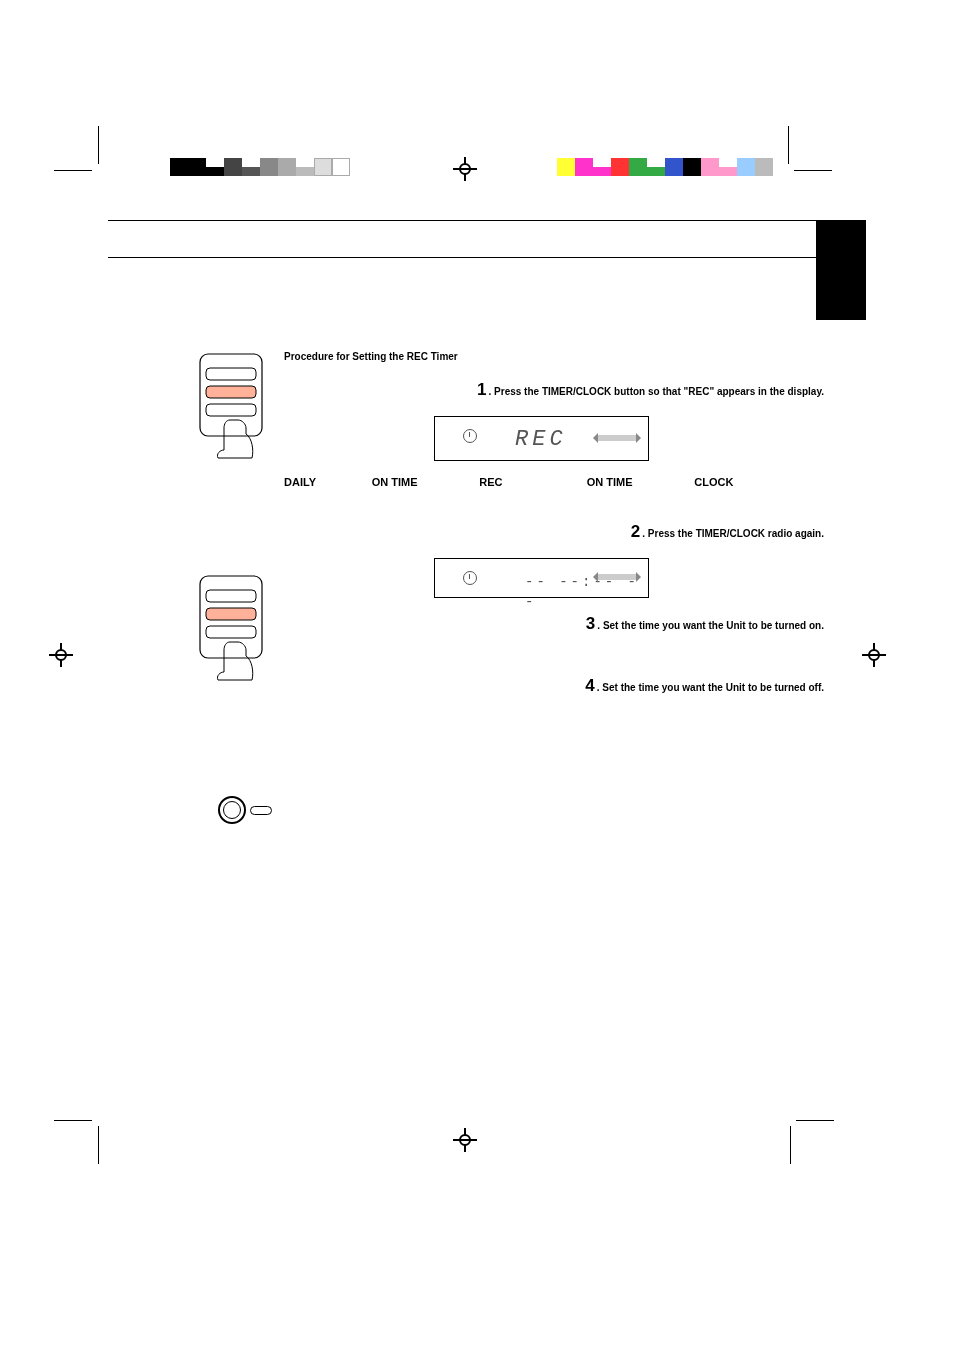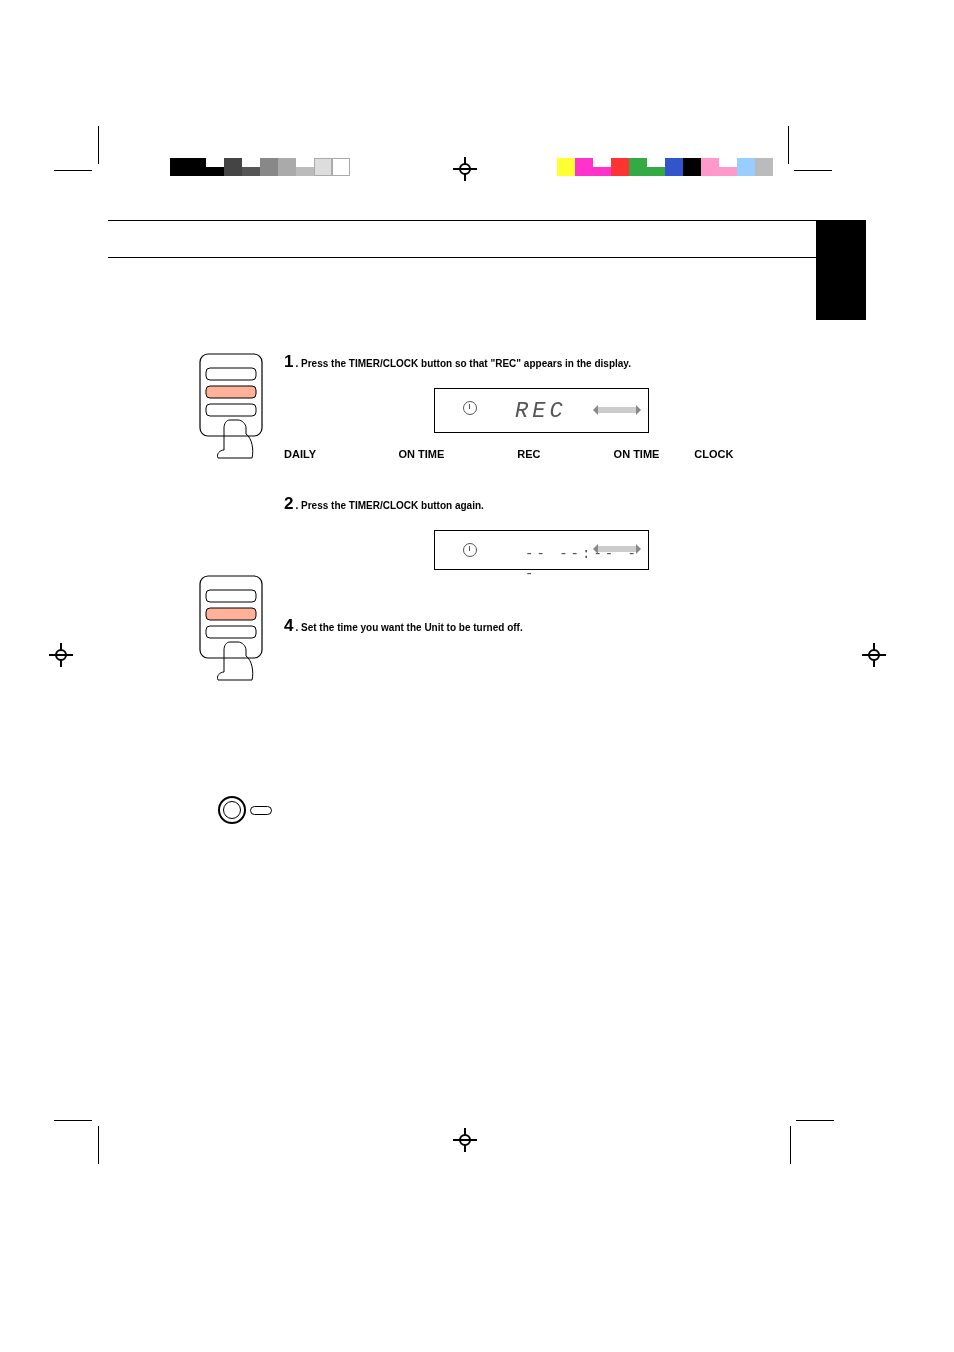--- a/index.html
+++ b/index.html
@@ -21,34 +21,34 @@
   .crop.v { border-left: 1.5px solid #000; width: 1px; height: 38px; }
   
   .page-frame { position: absolute; left: 108px; top: 190px; width: 744px; }
   .hr-top { border-top: 1.5px solid #000; margin-bottom: 2px; }
   .hr-top2 { border-top: 1px solid #000; margin-bottom: 40px; }
   
   .black-tab { position: absolute; top: 220px; right: 88px; width: 50px; height: 100px; background: #000; }
   
   .content { position: absolute; left: 284px; top: 350px; width: 540px; font-size: 10px; line-height: 1.4; }
   .step-num { font-size: 17px; font-weight: bold; display: inline-block; margin-right: 2px; }
-  .step-row { margin-bottom: 8px; }
+  .step-row { margin-bottom: 8px; text-align: right; }
   .bold { font-weight: bold; }
   
   .display-box { border: 1px solid #000; width: 215px; height: 45px; position: relative; margin: 14px 0 14px 150px; display: flex; align-items: center; }
   .seg-text { font-family: 'Courier New', monospace; font-size: 22px; letter-spacing: 4px; color: #555; position: absolute; left: 80px; top: 8px; font-style: italic; }
   .dashed-seg { font-family: 'Courier New', monospace; font-size: 14px; color: #555; position: absolute; left: 90px; top: 14px; letter-spacing: 3px; }
   .small-clock-icon { position: absolute; left: 28px; top: 12px; width: 14px; height: 14px; border: 1.5px solid #555; border-radius: 50%; }
   .small-clock-icon::after { content: ""; position: absolute; top: 2px; left: 5px; width: 1px; height: 5px; background: #555; }
   .prog-bar { position: absolute; right: 12px; top: 18px; width: 38px; height: 6px; background: #ccc; }
   .prog-bar::before { content: ""; position: absolute; left: -5px; top: -2px; border-right: 5px solid #888; border-top: 5px solid transparent; border-bottom: 5px solid transparent; }
   .prog-bar::after { content: ""; position: absolute; right: -5px; top: -2px; border-left: 5px solid #888; border-top: 5px solid transparent; border-bottom: 5px solid transparent; }
   
   .labels-row { display: flex; width: 470px; margin: 6px 0 30px 0; font-weight: bold; font-size: 11px; gap: 8px; }
-  .labels-row span { flex: 1; text-align: center; }
+  .labels-row span { flex: 1; text-align: left; }
   .labels-row .first { text-align: left; flex: 0.8; }
   .labels-row .last { text-align: left; flex: 0.6; }
   
   .hand-icon { position: absolute; width: 70px; height: 110px; }
   .hand-icon svg { width: 100%; height: 100%; }
   
   .set-demo { position: absolute; left: 218px; top: 796px; width: 50px; }
   .set-demo .circle-outer { width: 28px; height: 28px; border: 2px solid #000; border-radius: 50%; display: flex; align-items: center; justify-content: center; }
   .set-demo .circle-inner { width: 18px; height: 18px; border: 1px solid #000; border-radius: 50%; }
   .set-demo .pill { position: absolute; left: 32px; top: 10px; width: 22px; height: 9px; border: 1px solid #000; border-radius: 5px; }
@@ -139,20 +139,21 @@
 </div>
 
 <div class="set-demo">
   <div class="circle-outer">
       <div class="circle-inner"></div>
     </div>
   <div class="pill"></div>
 </div>
 
 <div class="content">
+  <div class="bold" style="margin-bottom:14px;">Procedure for Setting the REC Timer</div>
 
   <div class="step-row">
     <span class="step-num">1</span><span class="bold">.</span>
     <span class="bold">Press the TIMER/CLOCK button so that "REC" appears in the display.</span>
   </div>
 
   <div class="display-box">
     <div class="small-clock-icon"></div>
     <div class="seg-text">REC</div>
     <div class="prog-bar"></div>
@@ -162,29 +163,33 @@
     <span class="first">DAILY</span>
     <span>ON TIME</span>
     <span>REC</span>
     <span>ON TIME</span>
     <span class="last">CLOCK</span>
   </div>
 
 
   <div class="step-row">
     <span class="step-num">2</span><span class="bold">.</span>
-    <span class="bold">Press the TIMER/CLOCK button again.</span>
+    <span class="bold">Press the TIMER/CLOCK radio again.</span>
   </div>
 
   <div class="display-box" style="height:40px;">
     <div class="small-clock-icon"></div>
     <div class="dashed-seg">-- --:-- --</div>
     <div class="prog-bar" style="top:15px;"></div>
   </div>
 
+  <div class="step-row" style="margin-top:14px;">
+    <span class="step-num">3</span><span class="bold">.</span>
+    <span class="bold">Set the time you want the Unit to be turned on.</span>
+  </div>
 
   <div class="gap"></div>
   <div class="step-row">
     <span class="step-num">4</span><span class="bold">.</span>
     <span class="bold">Set the time you want the Unit to be turned off.</span>
   </div>
 
   <div class="gap"></div>
 
   <div style="height:14px;"></div>

